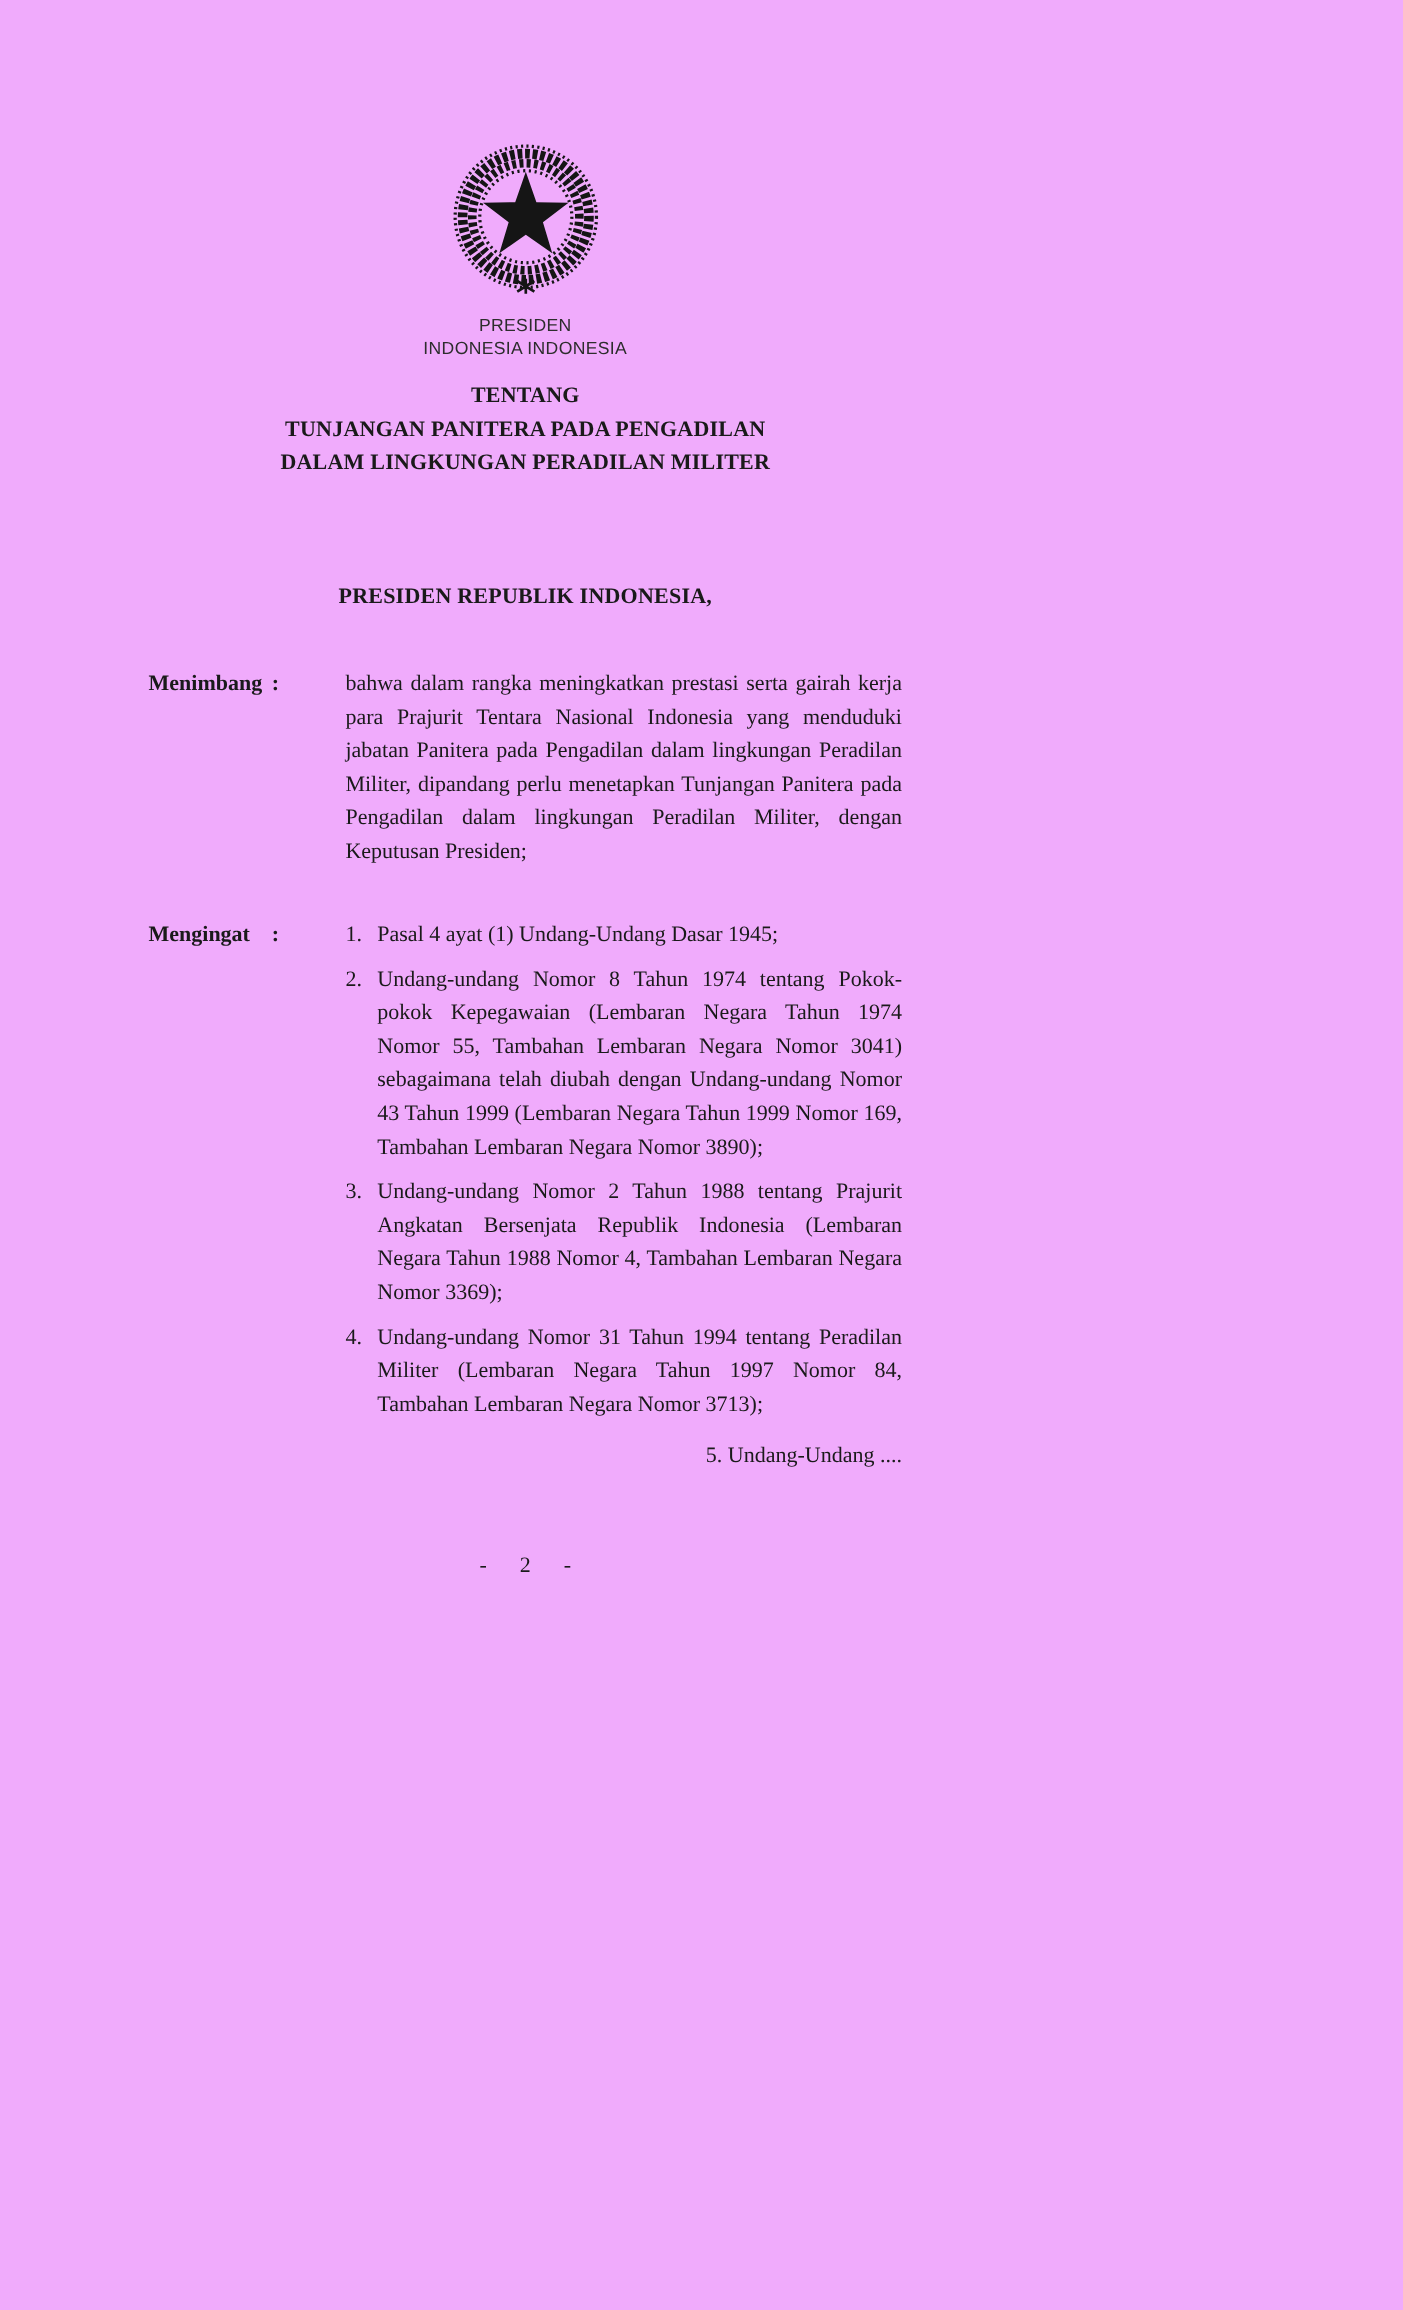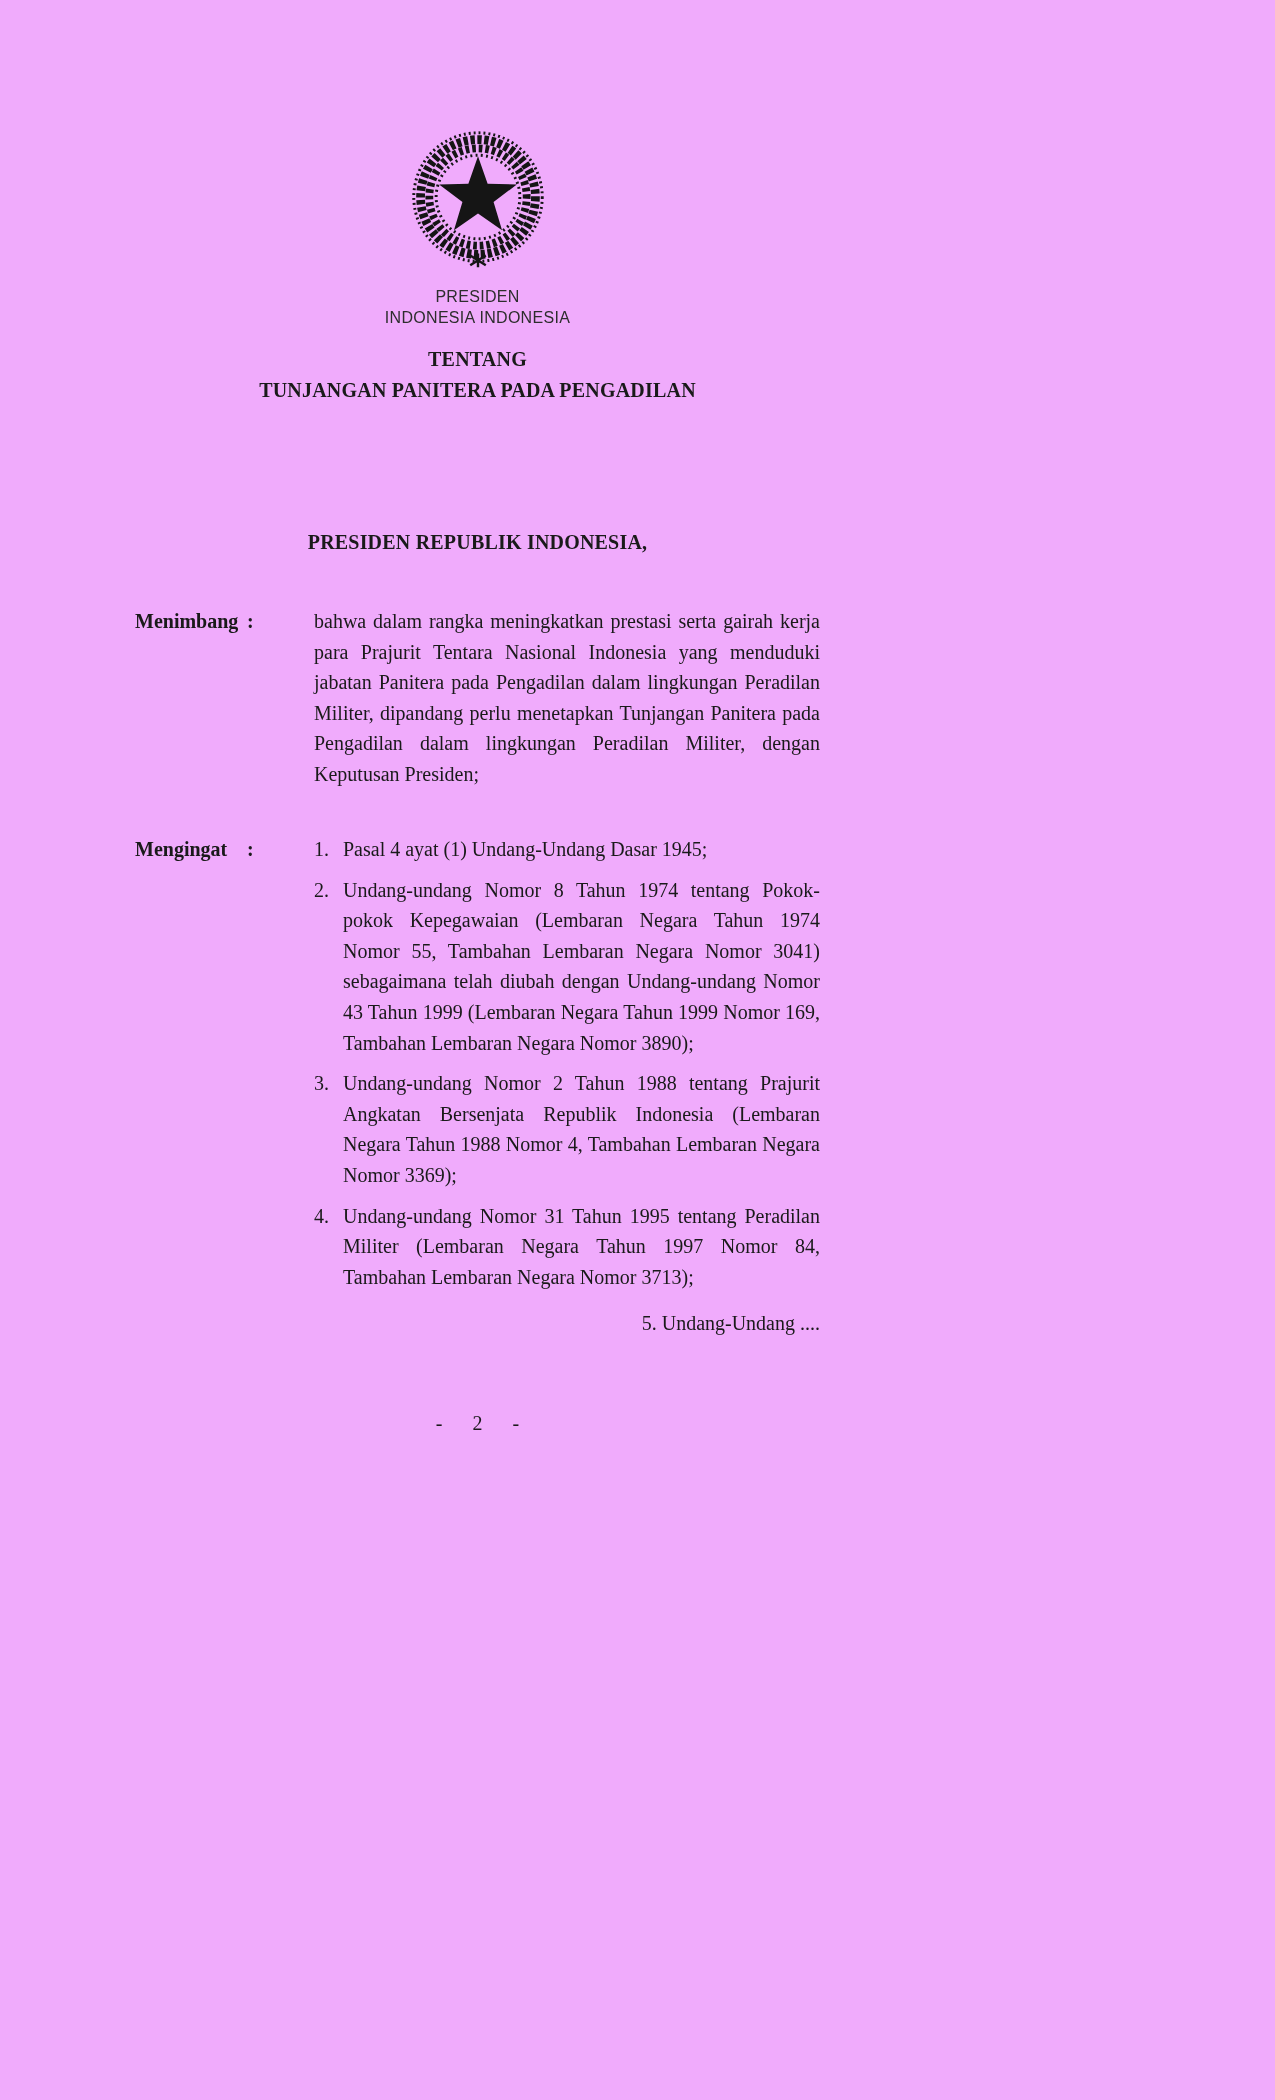--- a/index.html
+++ b/index.html
@@ -117,20 +117,21 @@
     </div>
 
     <div class="block org">
       <div>PRESIDEN</div>
       <div>INDONESIA INDONESIA</div>
     </div>
 
     <div class="block title">
       <div>TENTANG</div>
       <div>TUNJANGAN PANITERA PADA PENGADILAN</div>
+      <div>DALAM LINGKUNGAN PERADILAN MILITER</div>
     </div>
 
     <div class="block salutation">PRESIDEN REPUBLIK INDONESIA,</div>
 
     <div class="block clause menimbang">
       <div class="clause-label">
         <span>Menimbang</span>
         <span class="colon">:</span>
       </div>
       <div class="clause-body">bahwa dalam rangka meningkatkan prestasi serta gairah kerja para Prajurit Tentara Nasional Indonesia yang menduduki jabatan Panitera pada Pengadilan dalam lingkungan Peradilan Militer, dipandang perlu menetapkan Tunjangan Panitera pada Pengadilan dalam lingkungan Peradilan Militer, dengan Keputusan Presiden;</div>
@@ -150,21 +151,21 @@
           <li class="item">
             <span class="item-num">2.</span>
             <span class="item-text">Undang-undang Nomor 8 Tahun 1974 tentang Pokok-pokok Kepegawaian (Lembaran Negara Tahun 1974 Nomor 55, Tambahan Lembaran Negara Nomor 3041) sebagaimana telah diubah dengan Undang-undang Nomor 43 Tahun 1999 (Lembaran Negara Tahun 1999 Nomor 169, Tambahan Lembaran Negara Nomor 3890);</span>
           </li>
           <li class="item">
             <span class="item-num">3.</span>
             <span class="item-text">Undang-undang Nomor 2 Tahun 1988 tentang Prajurit Angkatan Bersenjata Republik Indonesia (Lembaran Negara Tahun 1988 Nomor 4, Tambahan Lembaran Negara Nomor 3369);</span>
           </li>
           <li class="item">
             <span class="item-num">4.</span>
-            <span class="item-text">Undang-undang Nomor 31 Tahun 1995 tentang Peradilan Militer (Lembaran Negara Tahun 1997 Nomor 84, Tambahan Lembaran Negara Nomor 3713);</span>
+            <span class="item-text">Undang-undang Nomor 31 Tahun 1994 tentang Peradilan Militer (Lembaran Negara Tahun 1997 Nomor 84, Tambahan Lembaran Negara Nomor 3713);</span>
           </li>
         </ul>
       </div>
     </div>
 
     <div class="block catchword">5. Undang-Undang ....</div>
 
     <div class="block pagenum">-      2      -</div>
 
   </div>

